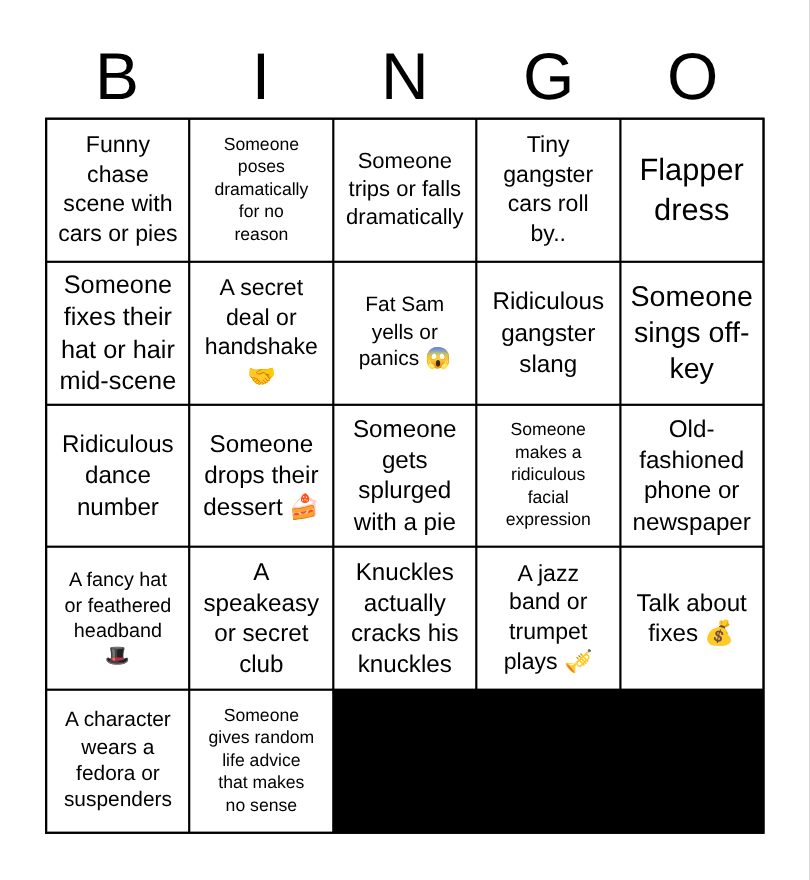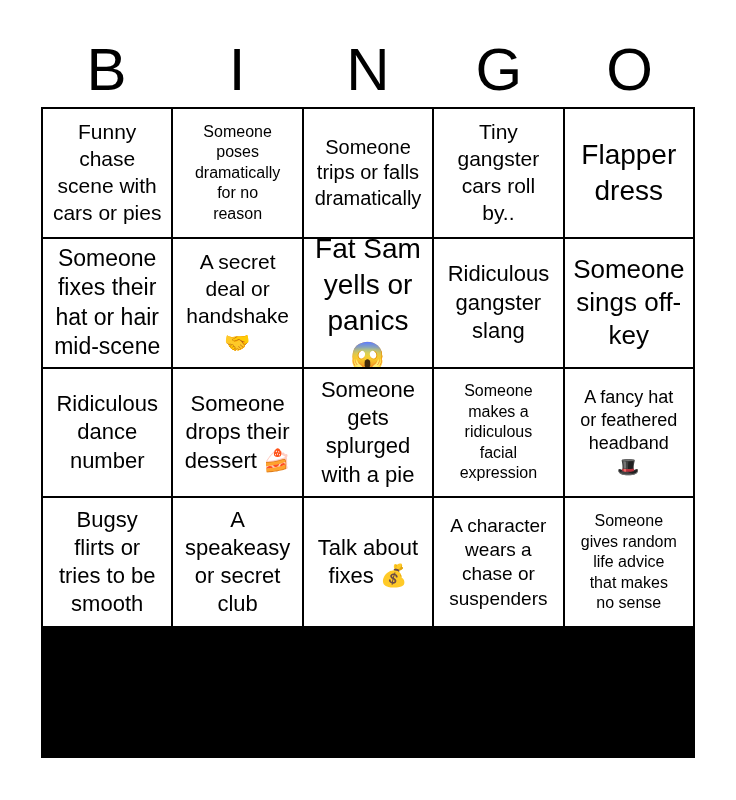--- a/index.html
+++ b/index.html
@@ -57,21 +57,21 @@
     line-height: 1.28;
     display: block;
   }
   .fs16 { font-size: 16px; }
   .fs18 { font-size: 18px; }
   .fs19 { font-size: 19px; }
   .fs20 { font-size: 20px; }
   .fs21 { font-size: 21px; }
   .fs22 { font-size: 22px; }
   .fs23 { font-size: 23px; }
-  .fs24 { font-size: 28px; }
+  .fs24 { font-size: 19px; }
   .fs26 { font-size: 26px; }
   .fs28 { font-size: 28px; }
 </style>
 </head>
 <body>
 
 <div class="sheet">
 
   <div class="bingo-header">
     <div class="letter-slot">
@@ -166,47 +166,59 @@
 with a pie</span>
       </div>
 
     <div class="cell fs16">
         <span>Someone
 makes a
 ridiculous
 facial
 expression</span>
       </div>
+    <div class="cell fs22">
+        <span>Old-
+fashioned
+phone or
+newspaper</span>
+      </div>
     <div class="cell fs18">
         <span>A fancy hat
 or feathered
 headband
 🎩</span>
       </div>
     <div class="cell fs22">
-        <span>Bugsy
-flirts or
-tries to be
-smooth</span>
-      </div>
-    <div class="cell fs22">
         <span>A
 speakeasy
 or secret
 club</span>
       </div>
 
     <div class="cell fs22">
+        <span>Knuckles
+actually
+cracks his
+knuckles</span>
+      </div>
+    <div class="cell fs21">
+        <span>A jazz
+band or
+trumpet
+plays 🎺</span>
+      </div>
+    <div class="cell fs22">
         <span>Talk about
 fixes 💰</span>
       </div>
     <div class="cell fs19">
         <span>A character
 wears a
-chase or
+fedora or
 suspenders</span>
       </div>
     <div class="cell fs16">
         <span>Someone
 gives random
 life advice
 that makes
 no sense</span>
       </div>
   </div>

